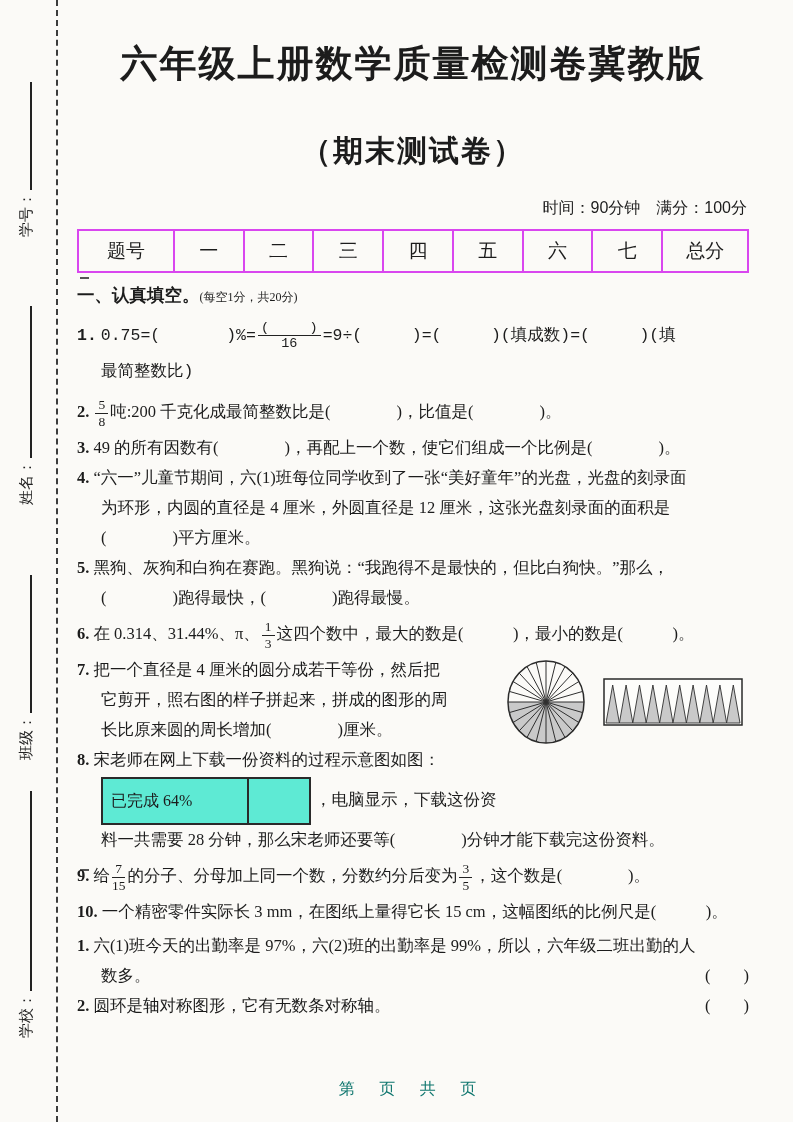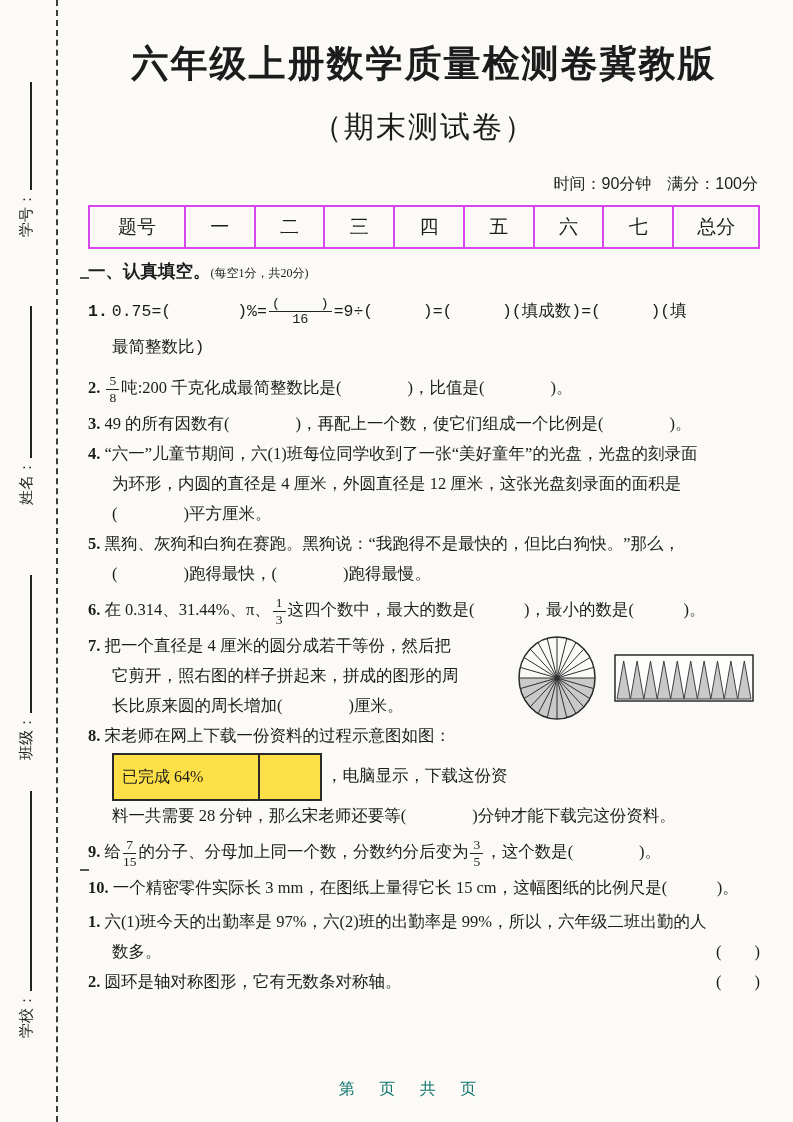--- a/index.html
+++ b/index.html
@@ -12,26 +12,26 @@
     border-left:2px dashed #3c3c3c; }
   .fold-mark { position:absolute; width:9px; height:2px; background:#555; }
 
   
   .side-field { position:absolute; transform:rotate(-90deg); transform-origin:0 0;
     font-family:"Liberation Sans","DejaVu Sans",sans-serif; font-size:15px;
     white-space:nowrap; height:24px; color:#222; }
   .side-field .blank { display:inline-block; border-bottom:2px solid #222;
     height:14px; vertical-align:-1px; margin-left:2px; }
 
-  main { position:absolute; left:88px; top:0; width:672px; }
+  main { position:absolute; left:77px; top:0; width:672px; }
 
   .title { text-align:center; font-family:"Liberation Sans","DejaVu Sans",sans-serif;
     font-weight:bold; font-size:37px; line-height:48px; margin-top:40px; letter-spacing:2px; }
   .subtitle { text-align:center; font-family:"Liberation Sans","DejaVu Sans",sans-serif;
-    font-weight:normal; font-size:30px; line-height:42px; margin-top:18px; letter-spacing:2px; }
+    font-weight:bold; font-size:30px; line-height:42px; margin-top:42px; letter-spacing:2px; }
   .meta { text-align:right; font-family:"Liberation Sans","DejaVu Sans",sans-serif;
     font-size:16px; margin-top:26px; padding-right:2px; }
 
   table.score { width:100%; border-collapse:collapse; margin-top:10px;
     font-size:19px; table-layout:fixed; }
   table.score td { border:2px solid #d946ef; text-align:center; padding:0; }
   table.score tr.r1 td { height:40px; }
   table.score tr.r2 td { height:38px; }
   table.score td.c0 { width:14%; }
   table.score td.c8 { width:12.5%; }
@@ -52,21 +52,21 @@
     font-size:13.5px; line-height:1.15; margin:0 2px; text-indent:0; }
   .frac .fn { display:block; border-bottom:1.5px solid #222; padding:0 3px; }
   .frac .fd { display:block; }
 
   .fig-wrap { float:right; width:244px; display:flex; align-items:center;
     gap:16px; margin-top:4px; }
   .clear { clear:both; }
 
   .dl-line { line-height:50px; }
   .dlbox { display:inline-flex; width:206px; height:44px; border:2px solid #2a2a2a;
-    vertical-align:middle; background:#fde047; margin-right:4px; }
+    vertical-align:middle; background:#5eead4; margin-right:4px; }
   .dlbox .done { width:66%; border-right:2px solid #2a2a2a; display:flex;
     align-items:center; padding-left:8px; font-size:16px; line-height:normal; }
   .dlbox .rest { flex:1; }
 
   footer { position:absolute; bottom:22px; left:16px; width:100%; text-align:center;
     font-family:"Liberation Sans","DejaVu Sans",sans-serif; font-size:16px;
     letter-spacing:10px; color:#0f766e; }
 </style>
 </head>
 <body>

